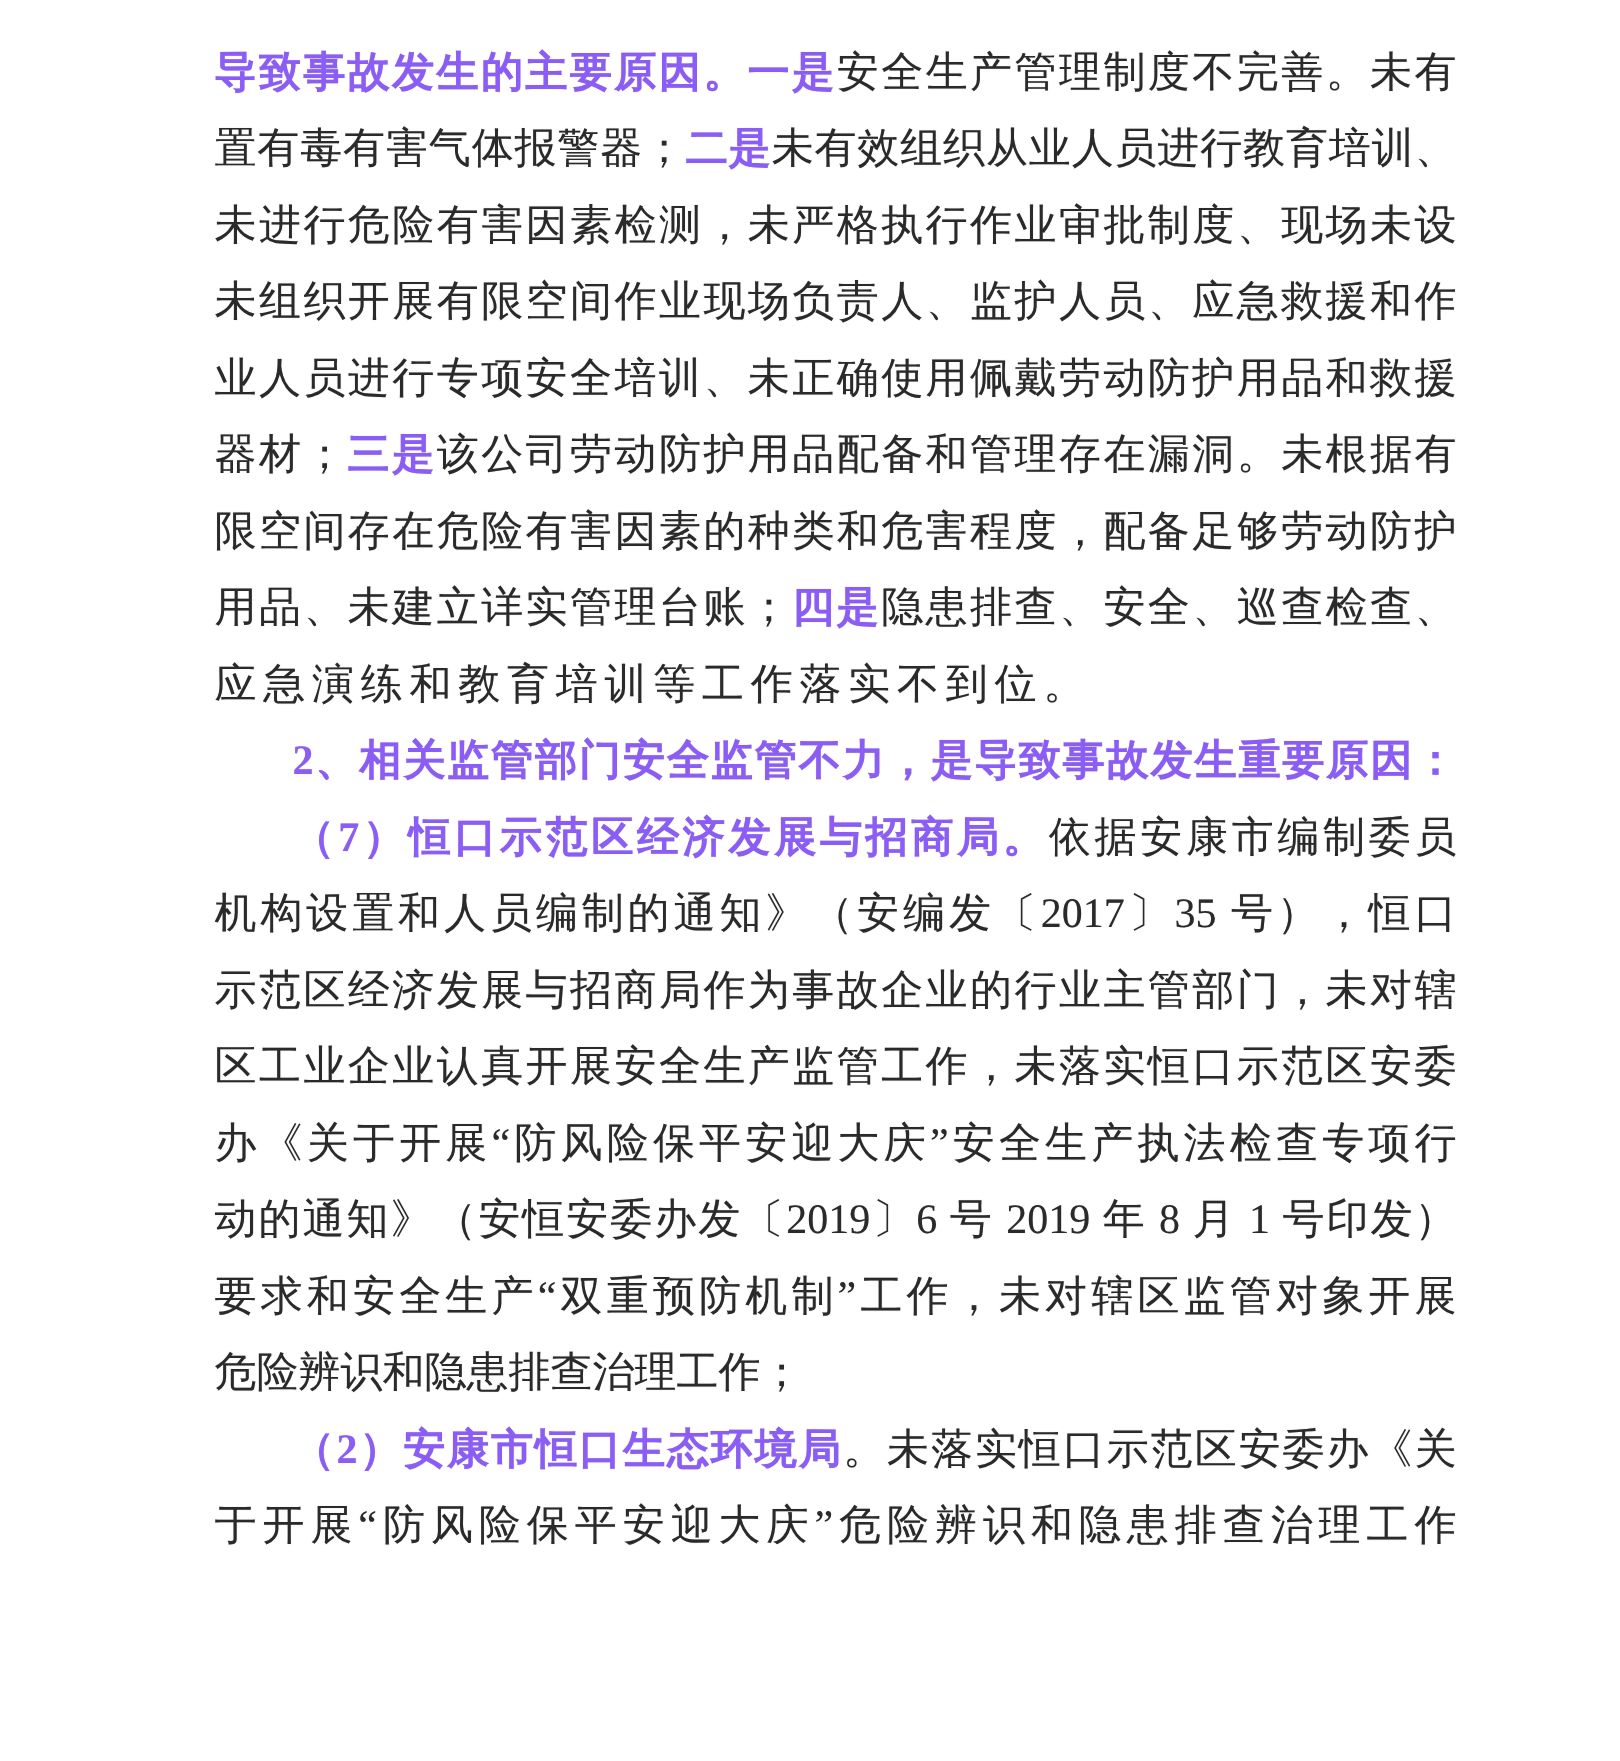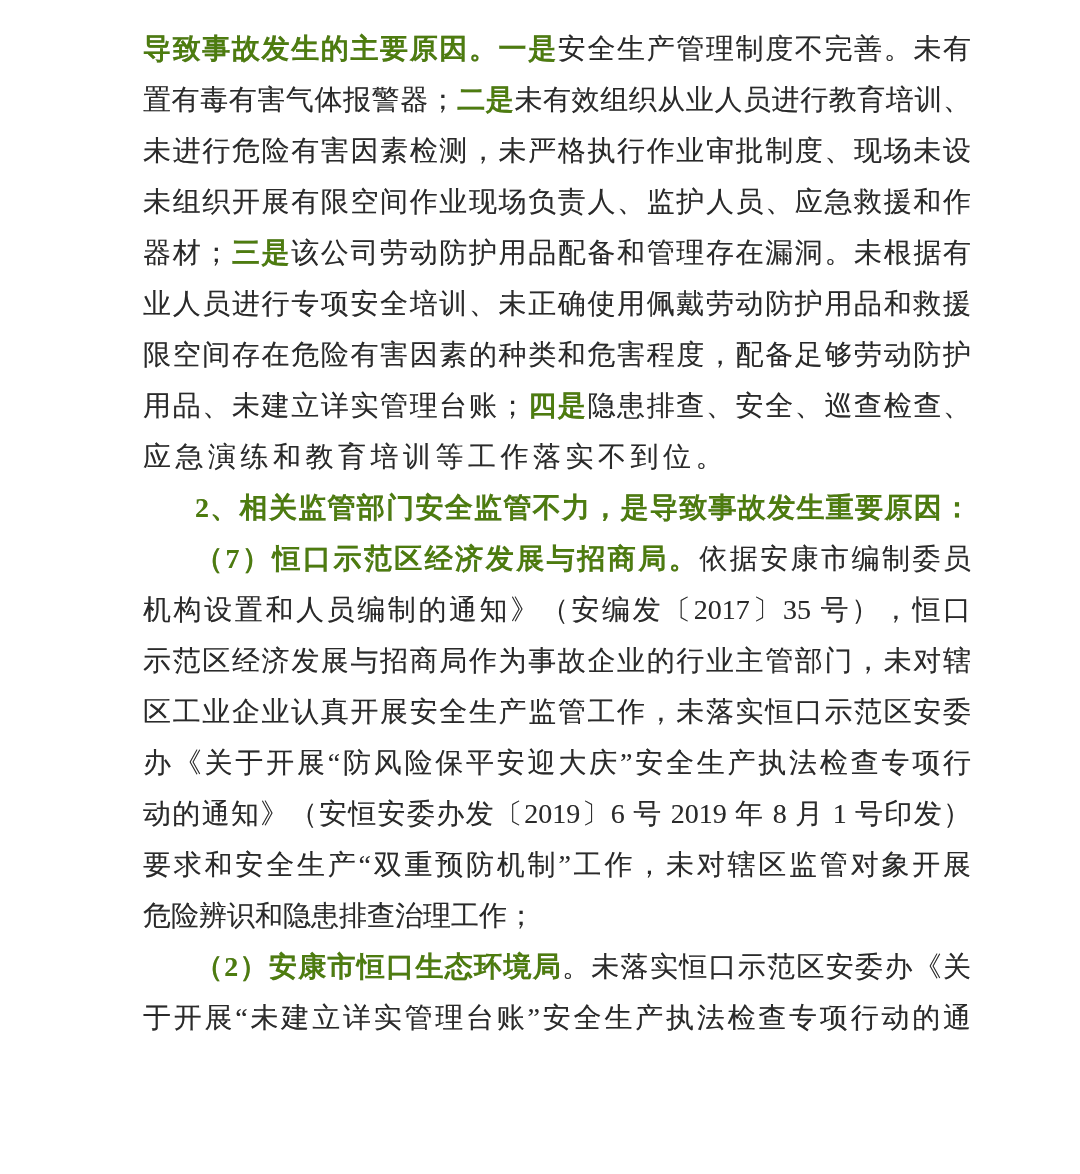--- a/index.html
+++ b/index.html
@@ -35,42 +35,42 @@
   .line.noflush {
     text-align: center;
     text-align-last: left;
   }
   .line.ind {
     text-indent: 52px;
   }
   .seg { }
   .seg.b {
     font-weight: bold;
-    color: #4d7c0f;
+    color: #8b5cf6;
   }
 </style>
 </head>
 <body>
 
 <div class="page">
   <div class="doc">
       <div class="line"><span class="seg b">导致事故发生的主要原因。一是</span><span class="seg">安全生产管理制度不完善。未有</span></div>
       <div class="line"><span class="seg">置有毒有害气体报警器；</span><span class="seg b">二是</span><span class="seg">未有效组织从业人员进行教育培训、</span></div>
       <div class="line"><span class="seg">未进行危险有害因素检测，未严格执行作业审批制度、现场未设</span></div>
       <div class="line"><span class="seg">未组织开展有限空间作业现场负责人、监护人员、应急救援和作</span></div>
+      <div class="line"><span class="seg">业人员进行专项安全培训、未正确使用佩戴劳动防护用品和救援</span></div>
       <div class="line"><span class="seg">器材；</span><span class="seg b">三是</span><span class="seg">该公司劳动防护用品配备和管理存在漏洞。未根据有</span></div>
-      <div class="line"><span class="seg">业人员进行专项安全培训、未正确使用佩戴劳动防护用品和救援</span></div>
       <div class="line"><span class="seg">限空间存在危险有害因素的种类和危害程度，配备足够劳动防护</span></div>
       <div class="line"><span class="seg">用品、未建立详实管理台账；</span><span class="seg b">四是</span><span class="seg">隐患排查、安全、巡查检查、</span></div>
       <div class="line noflush" style="letter-spacing: 4.5px;"><span class="seg">应急演练和教育培训等工作落实不到位。</span></div>
       <div class="line ind"><span class="seg b">2、相关监管部门安全监管不力，是导致事故发生重要原因：</span></div>
       <div class="line ind"><span class="seg b">（7）恒口示范区经济发展与招商局。</span><span class="seg">依据安康市编制委员</span></div>
       <div class="line"><span class="seg">机构设置和人员编制的通知》（安编发〔2017〕35 号），恒口</span></div>
       <div class="line"><span class="seg">示范区经济发展与招商局作为事故企业的行业主管部门，未对辖</span></div>
       <div class="line"><span class="seg">区工业企业认真开展安全生产监管工作，未落实恒口示范区安委</span></div>
       <div class="line"><span class="seg">办《关于开展“防风险保平安迎大庆”安全生产执法检查专项行</span></div>
       <div class="line"><span class="seg">动的通知》（安恒安委办发〔2019〕6 号 2019 年 8 月 1 号印发）</span></div>
       <div class="line"><span class="seg">要求和安全生产“双重预防机制”工作，未对辖区监管对象开展</span></div>
       <div class="line noflush"><span class="seg">危险辨识和隐患排查治理工作；</span></div>
       <div class="line ind"><span class="seg b">（2）安康市恒口生态环境局</span><span class="seg">。未落实恒口示范区安委办《关</span></div>
-      <div class="line"><span class="seg">于开展“未建立详实管理台账”安全生产执法检查专项行动的通</span></div>
+      <div class="line"><span class="seg">于开展“防风险保平安迎大庆”危险辨识和隐患排查治理工作</span></div>
     </div>
 </div>
 
 </body></html>

